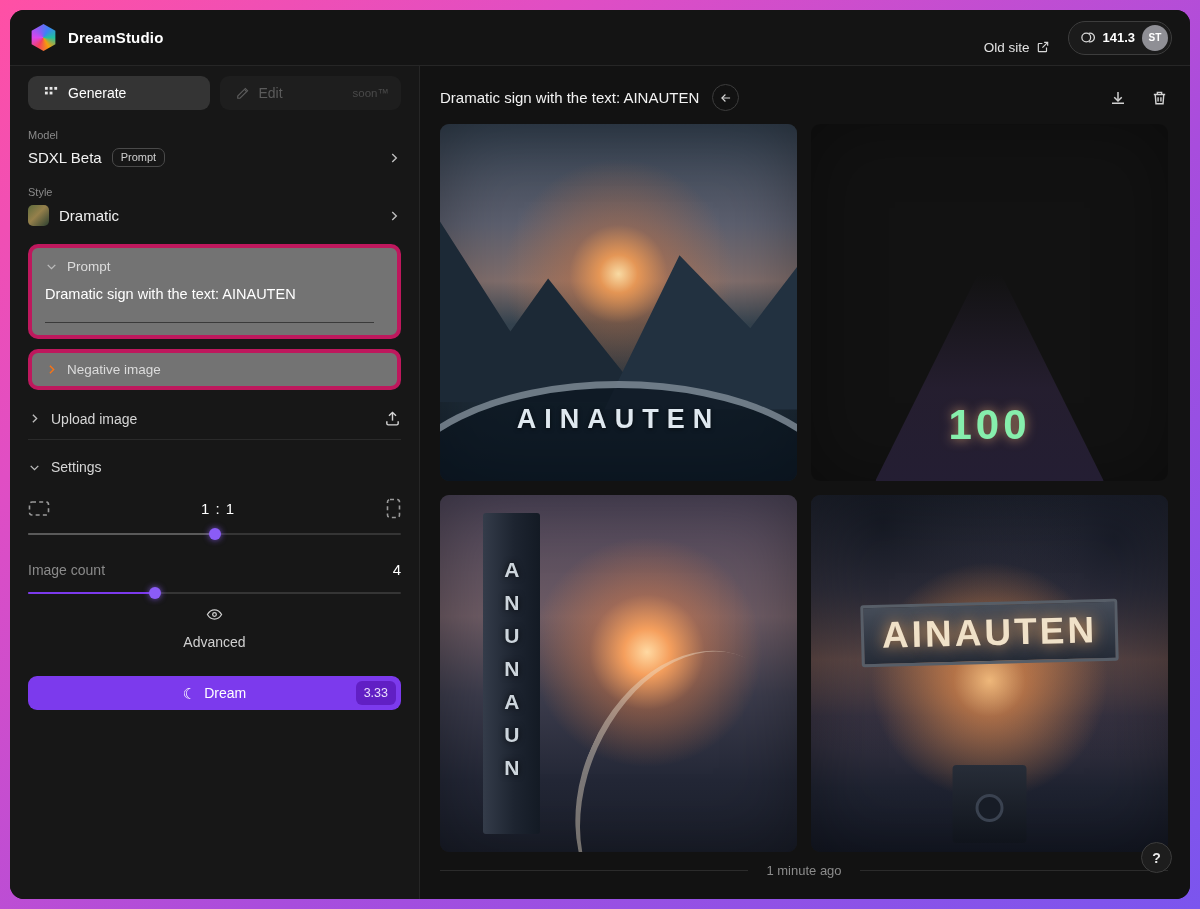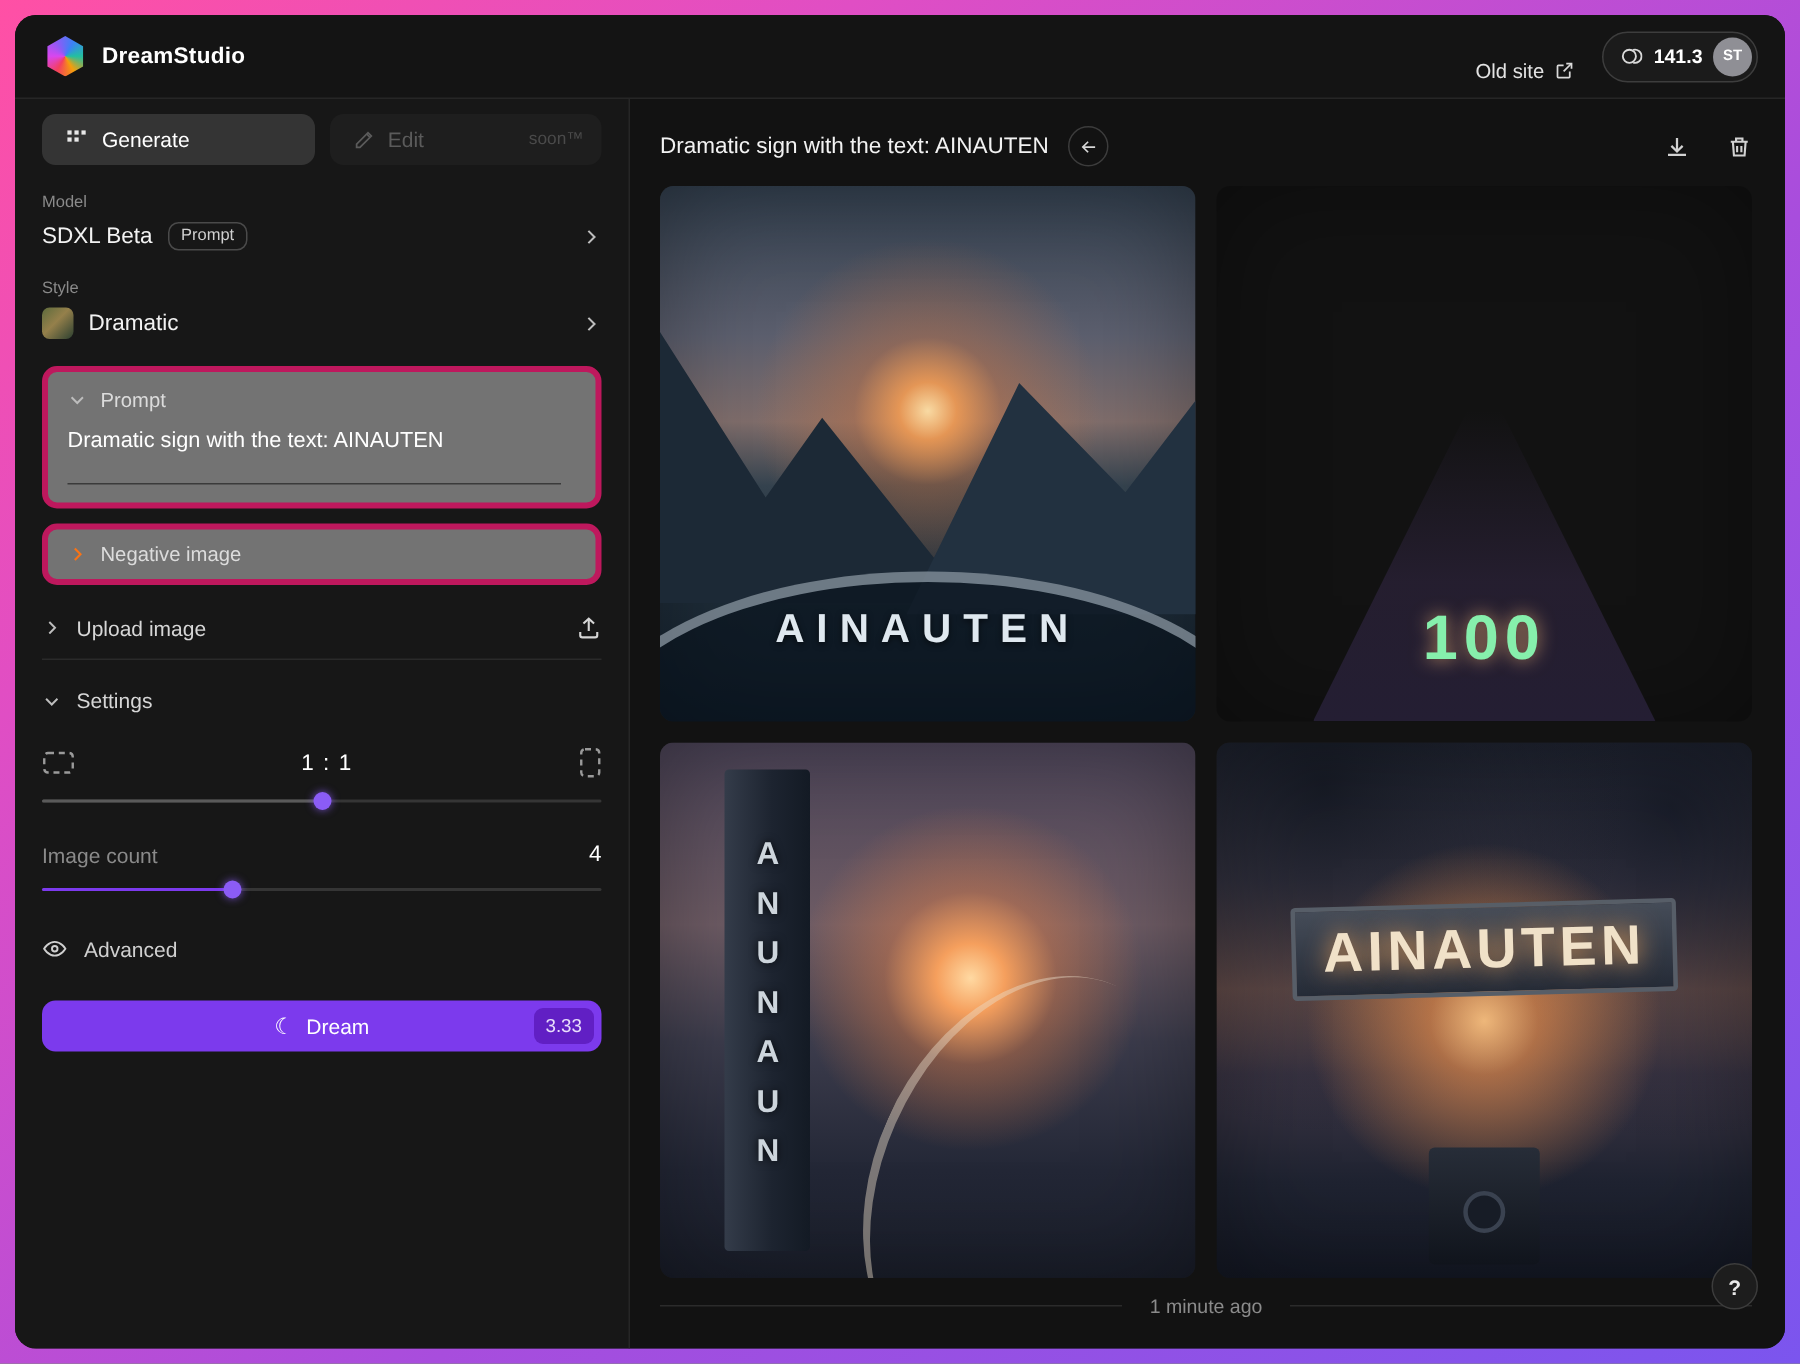--- a/index.html
+++ b/index.html
@@ -90,21 +90,21 @@
   .slider-fill { position:absolute; left:0; top:6px; height:2px; background:#5a5a5a; border-radius:2px; }
   .slider-fill.purple { background:#7c3aed; }
   .slider-thumb {
     position:absolute; top:1px; width:12px; height:12px; border-radius:50%;
     background:#8b5cf6; transform:translateX(-50%);
     box-shadow:0 0 6px rgba(139,92,246,.8);
   }
   .count-row { margin-top:20px; display:flex; align-items:center; justify-content:space-between; }
   .count-label { color:#8a8a8a; font-size:14px; }
   .count-val { color:#fff; font-size:15px; }
-  .adv-row { margin-top:24px; display:flex; align-items:center; gap:11px; color:#d0d0d0; font-size:14px; cursor:pointer; }
+  .adv-row { margin-top:6px; display:flex; align-items:center; gap:11px; color:#d0d0d0; font-size:14px; cursor:pointer;flex-direction:column; }
   .dream-btn {
     margin-top:26px; height:34px; border-radius:9px; background:#7c3aed;
     display:flex; align-items:center; justify-content:center; gap:8px;
     color:#fff; font-size:14px; position:relative; cursor:pointer; border:none; width:100%;
     font-family:inherit;
   }
   .moon { font-size:15px; line-height:1; }
   .dream-cost {
     position:absolute; right:5px; top:5px; bottom:5px;
     background:#611fc4; border-radius:6px; display:flex; align-items:center;

